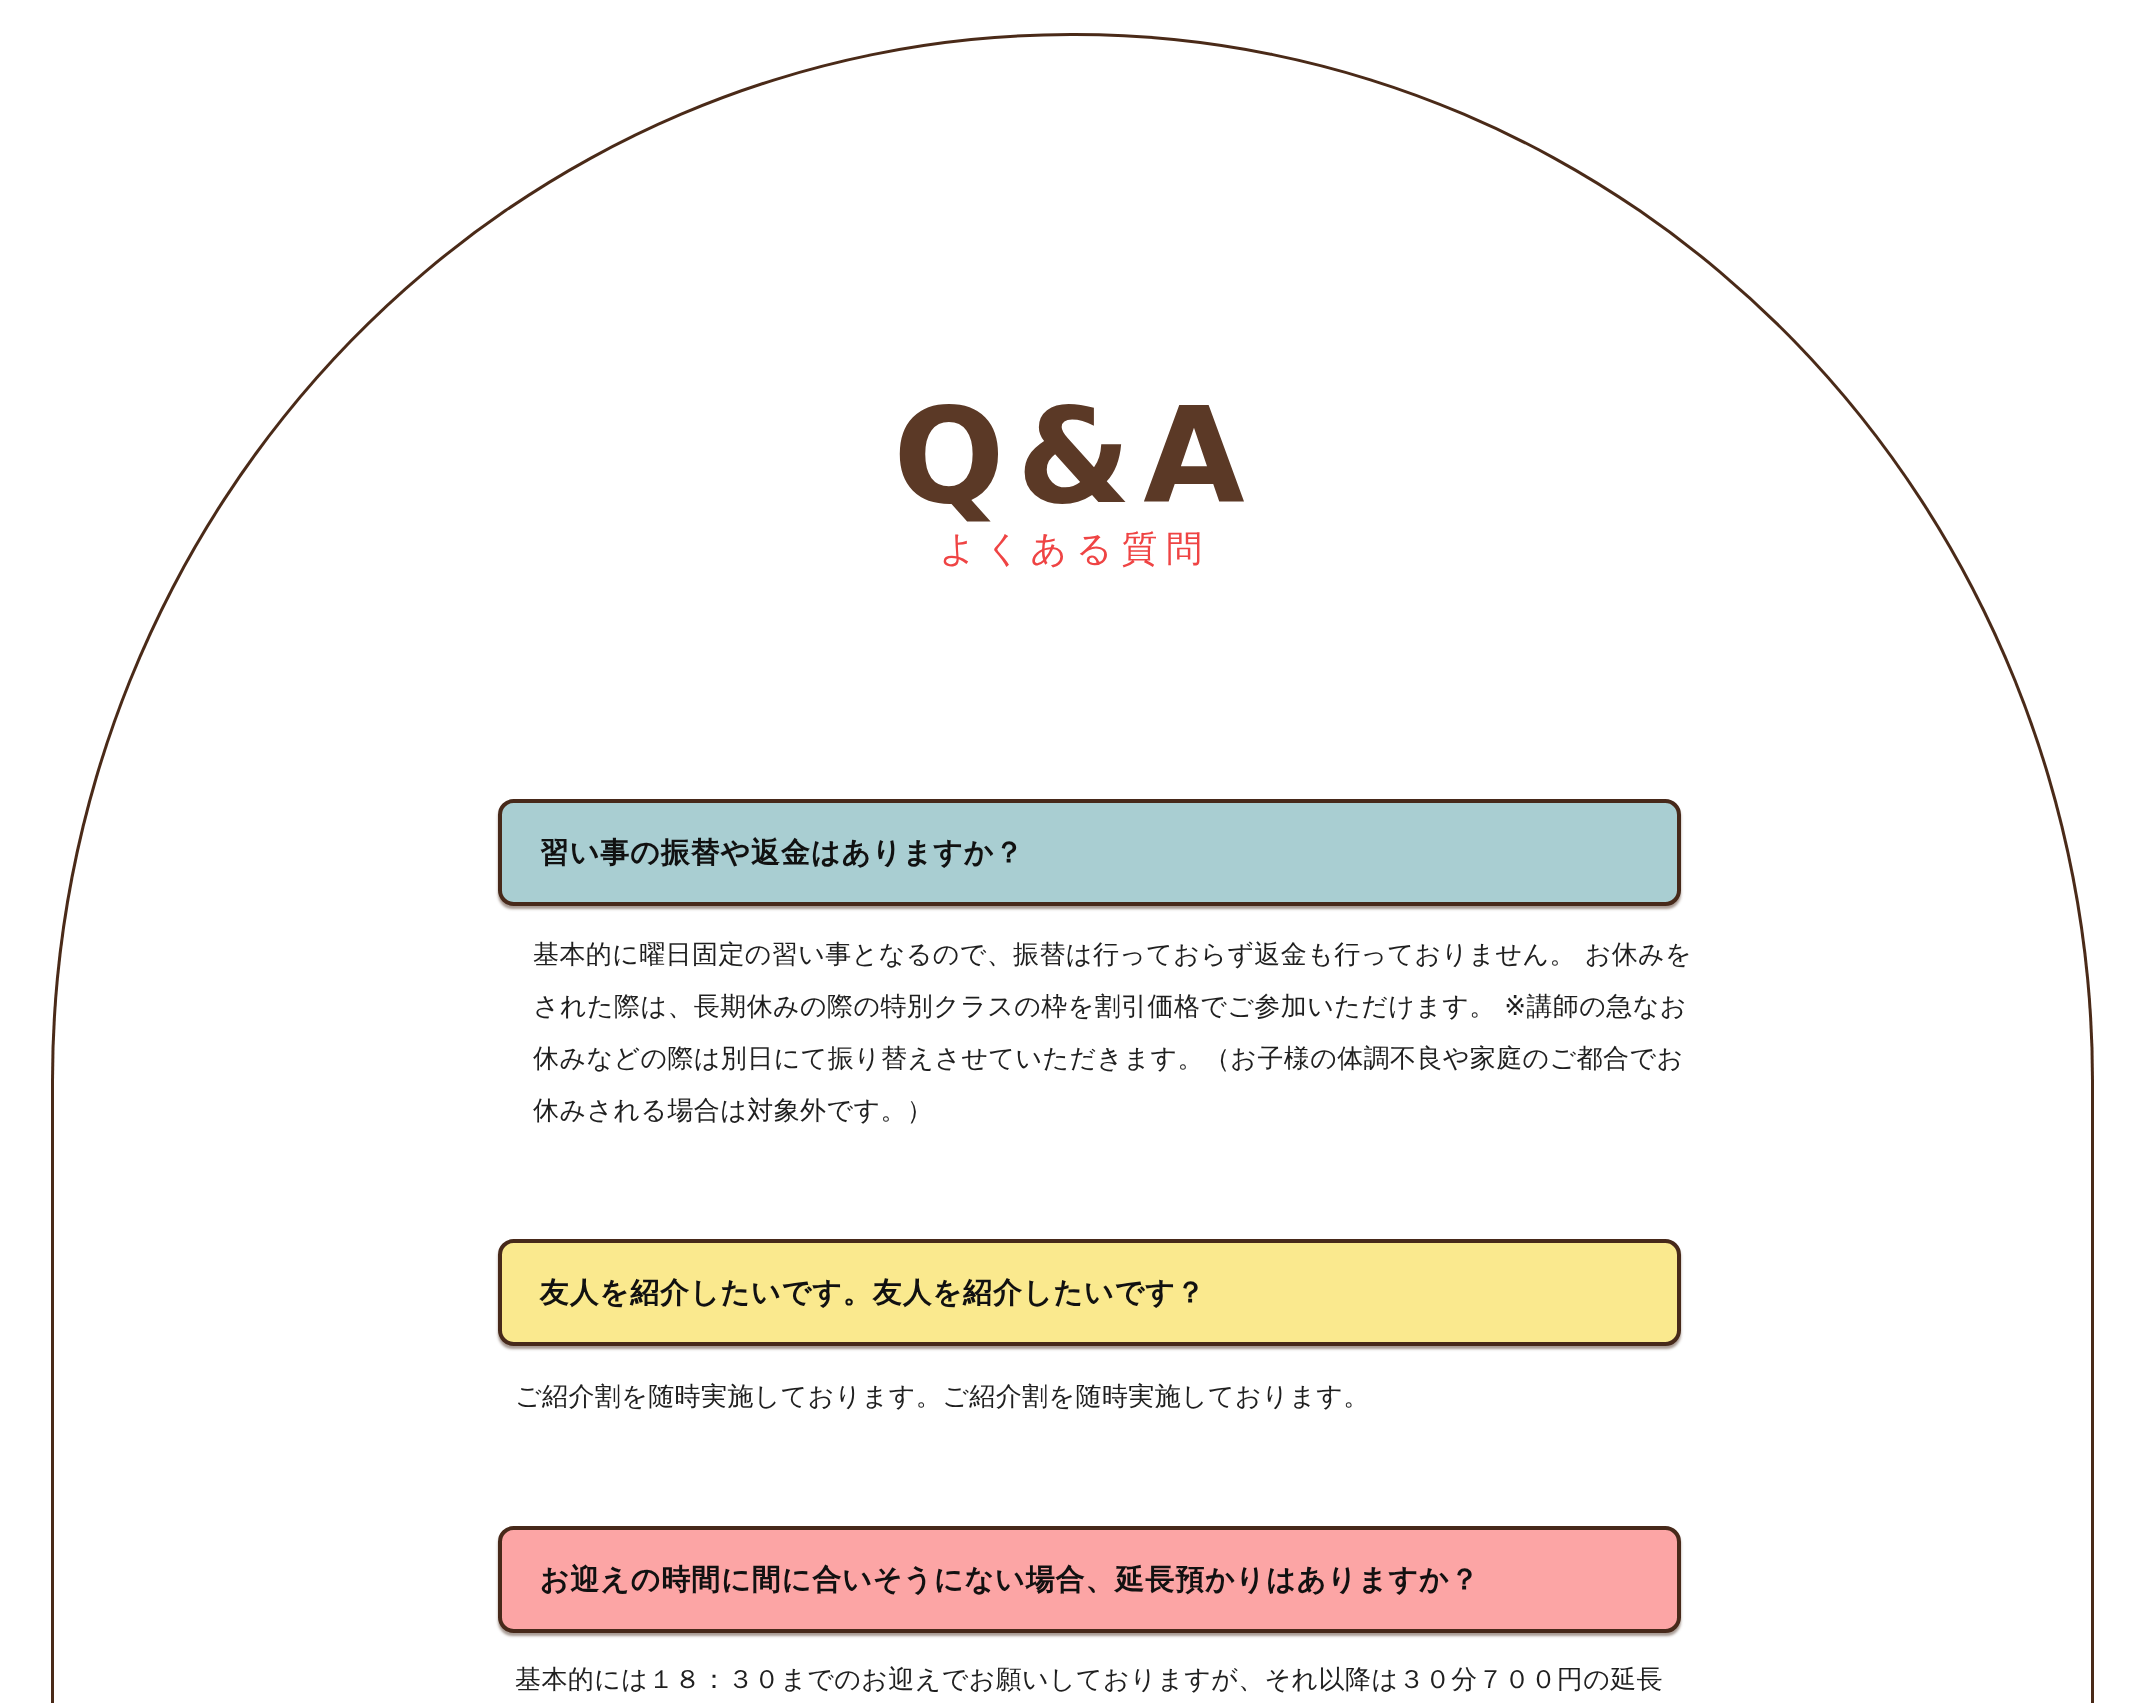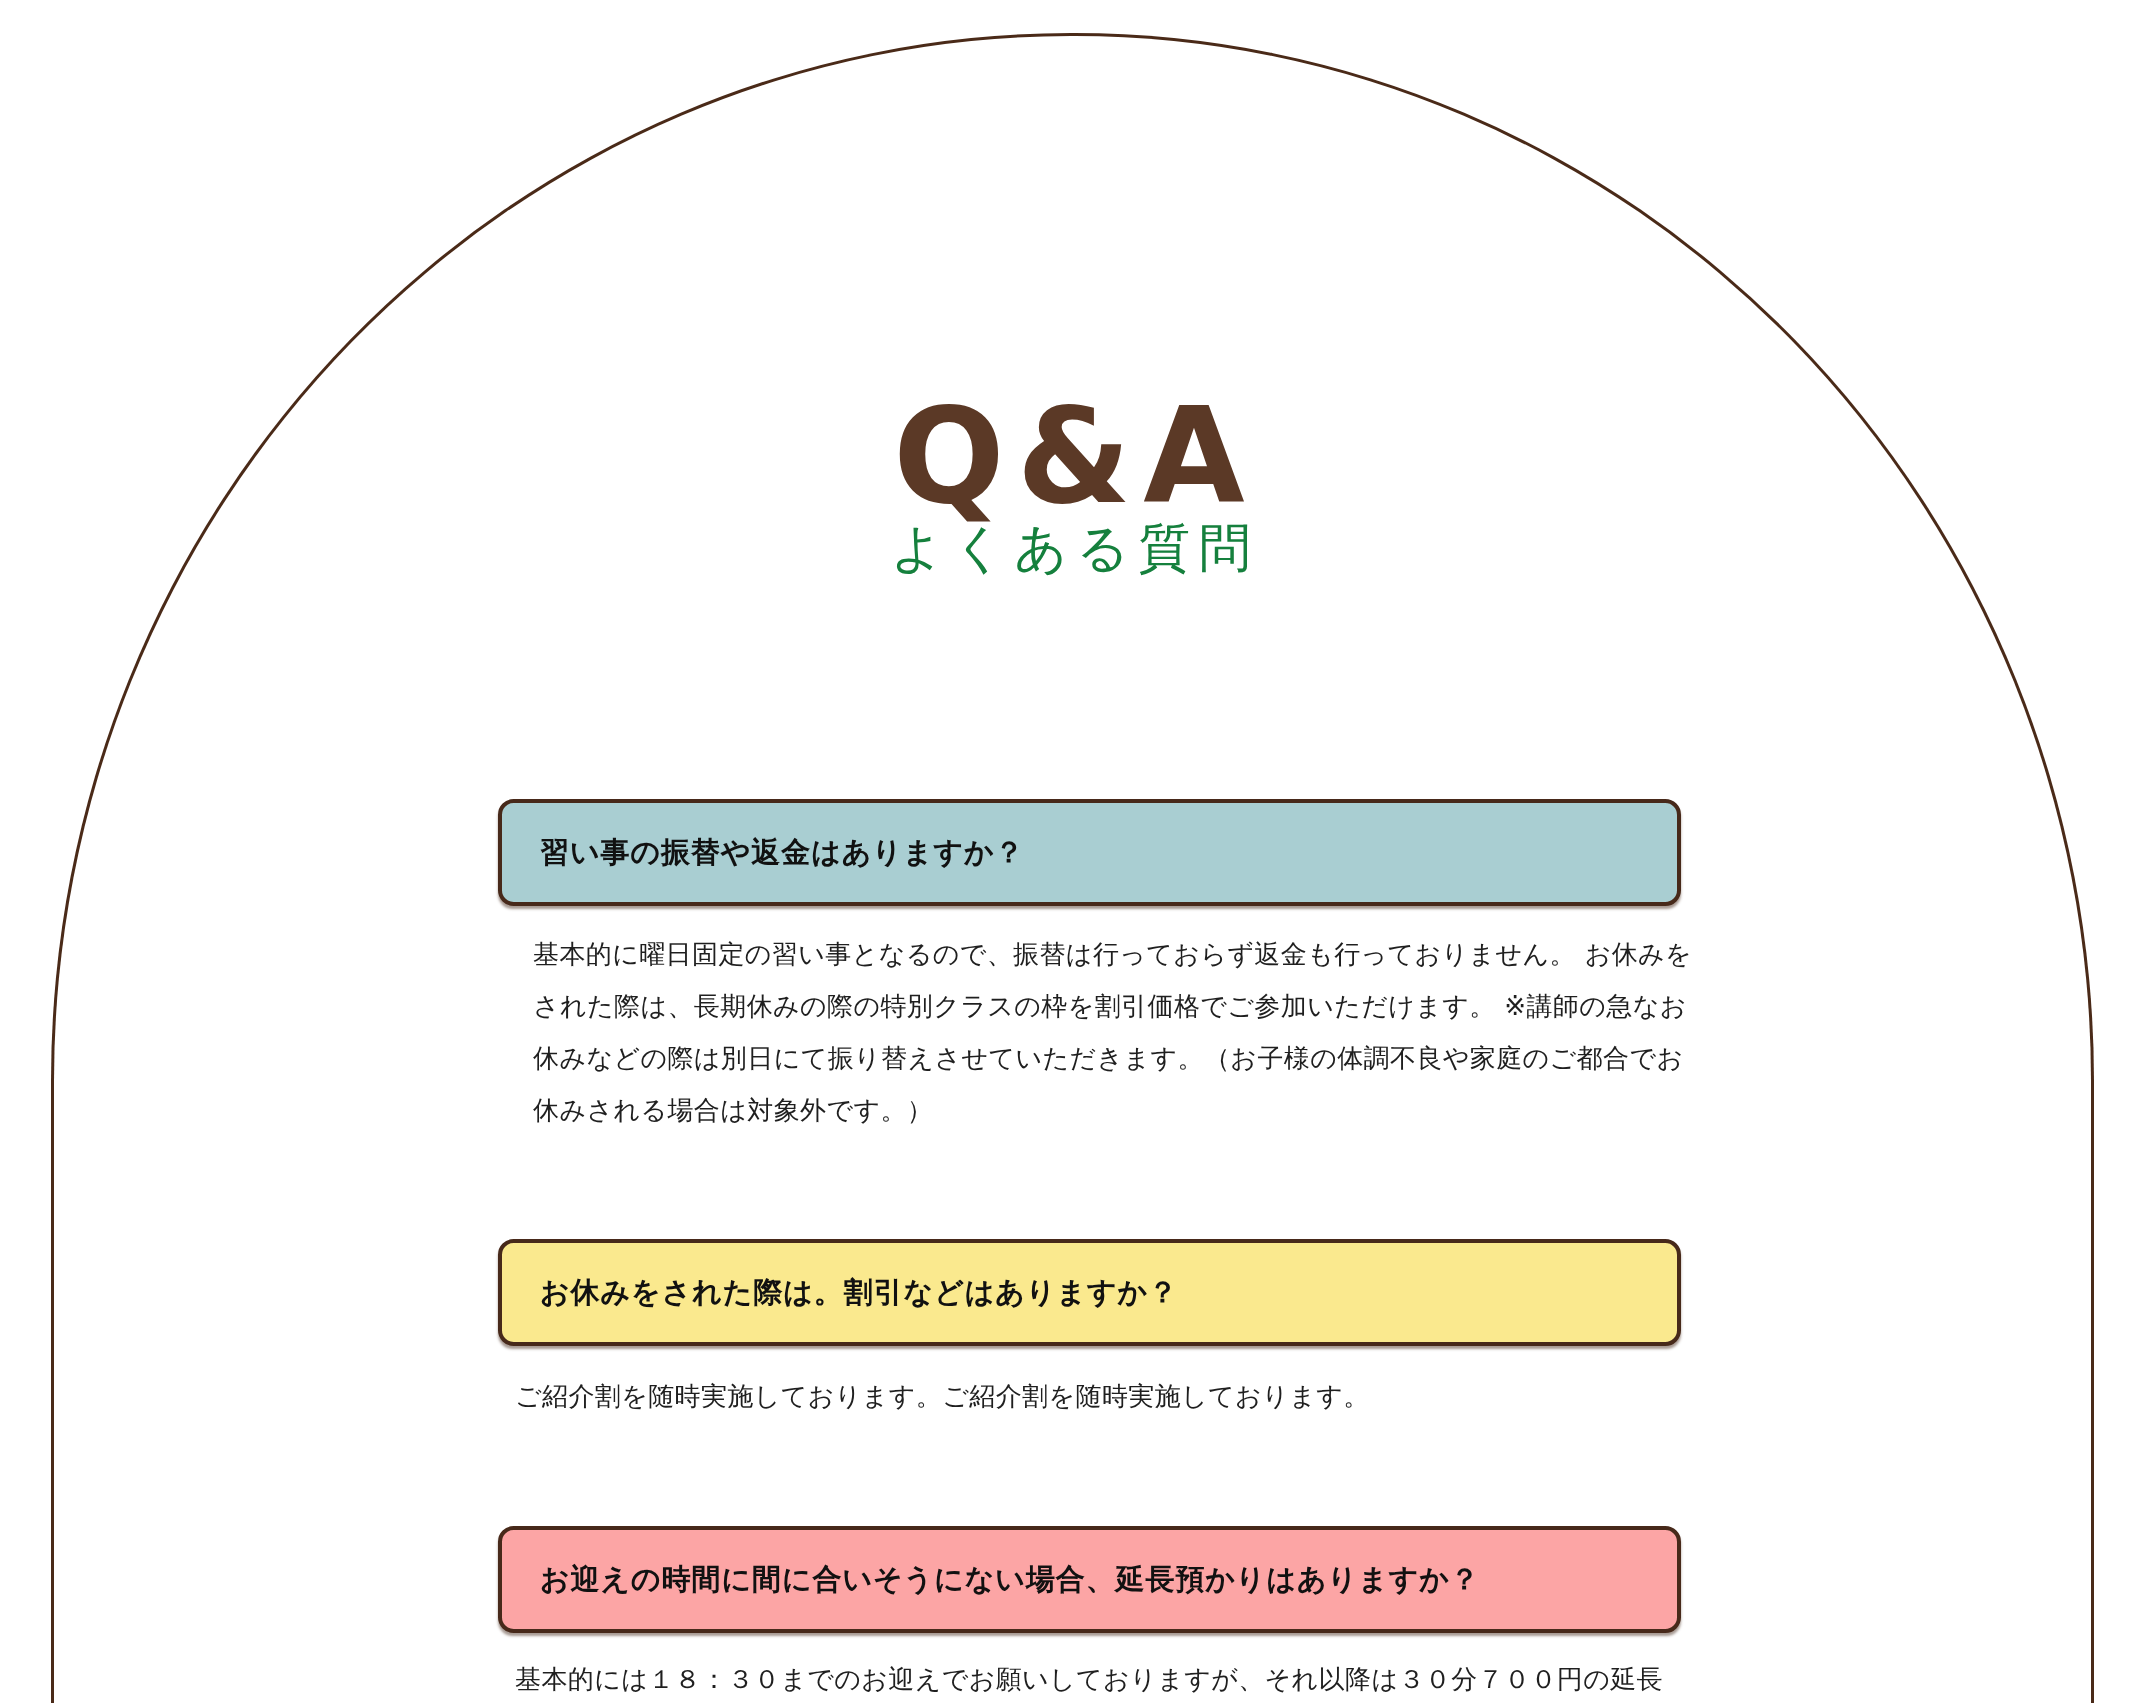--- a/index.html
+++ b/index.html
@@ -33,25 +33,25 @@
   .logo-title{
     margin:0;
     font-size:131px;
     line-height:131px;
     font-weight:800;
     letter-spacing:12.2px;
     color:#5b3926;
   }
   .logo-subtitle{
     margin:3.5px 0 0 0;
-    font-size:52px;
+    font-size:36px;
     line-height:45px;
     font-weight:400;
     letter-spacing:8.7px;
-    color:#15803d;
+    color:#ef4444;
   }
 
   
   .q-box{
     position:absolute;
     left:482px;
     width:1183px; height:107px;
     box-sizing:border-box;
     border:4.4px solid #47291a;
     border-radius:15.7px;
@@ -101,21 +101,21 @@
 
   <section>
     <div class="q-box q-teal">
       <h2>習い事の振替や返金はありますか？</h2>
     </div>
     <p class="a-text a-1">基本的に曜日固定の習い事となるので、振替は行っておらず返金も行っておりません。 お休みをされた際は、長期休みの際の特別クラスの枠を割引価格でご参加いただけます。 ※講師の急なお休みなどの際は別日にて振り替えさせていただきます。（お子様の体調不良や家庭のご都合でお休みされる場合は対象外です。）</p>
   </section>
 
   <section>
     <div class="q-box q-yellow">
-      <h2>お休みをされた際は。割引などはありますか？</h2>
+      <h2>友人を紹介したいです。友人を紹介したいです？</h2>
     </div>
     <p class="a-text a-2">ご紹介割を随時実施しております。ご紹介割を随時実施しております。</p>
   </section>
 
   <section>
     <div class="q-box q-pink">
       <h2>お迎えの時間に間に合いそうにない場合、延長預かりはありますか？</h2>
     </div>
     <p class="a-text a-3">基本的には１８：３０までのお迎えでお願いしておりますが、それ以降は３０分７００円の延長料金を</p>
   </section>

